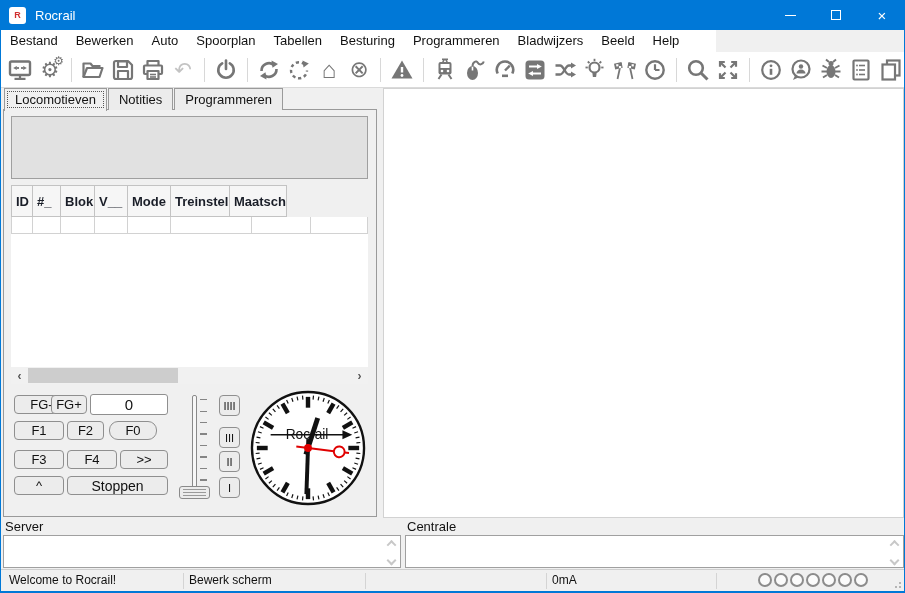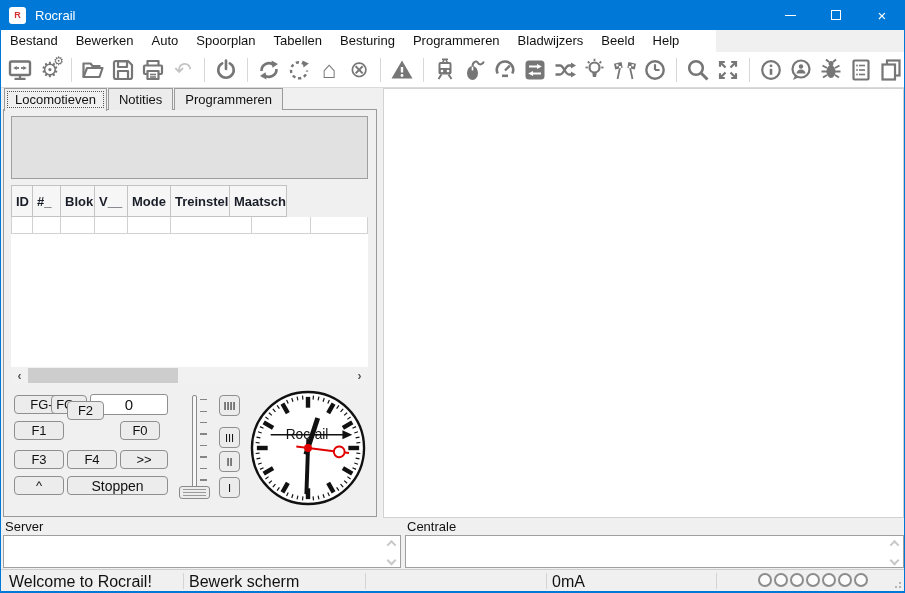--- a/index.html
+++ b/index.html
@@ -88,21 +88,21 @@
   .secbox { position:absolute; top:535px; height:33px; background:#fff; border:1px solid #a0a0a0; }
   .spinners { position:absolute; right:3px; top:4px; width:12px; height:24px; display:flex;
     flex-direction:column; justify-content:space-between; align-items:center; }
   .chev { width:7px; height:7px; border:solid #c8c8c8; border-width:0 2px 2px 0; }
   .chev.up { transform:rotate(-135deg) translate(-1px,-1px); }
   .chev.down { transform:rotate(45deg); }
 
   
   .statusbar { position:absolute; left:0; top:569px; width:903px; height:22px;
     background:#f0f0f0; border-top:1px solid #cfcfcf; }
-  .stext { position:absolute; top:3px; font-size:16px; color:#111; white-space:nowrap; }
+  .stext { position:absolute; top:3px; font-size:12px; color:#111; white-space:nowrap; }
   .ssep { position:absolute; top:3px; width:1px; height:16px; background:#d4d4d4; }
   .lamps { position:absolute; left:757px; top:3px; display:flex; gap:2px; }
   .lamp { width:14px; height:14px; border:2px solid #8c8c8c; border-radius:50%; background:#fbfbfb; }
   .grip { position:absolute; right:3px; bottom:3px; width:8px; height:8px; }
   .grip i { position:absolute; width:2px; height:2px; background:#b5b5b5; }
 </style>
 </head>
 <body>
 
 <div class="window">
@@ -388,22 +388,22 @@
     <div class="hthumb"></div>
     <div class="harrow" style="right:0;">
         <span>›</span>
       </div>
   </div>
 
   <div class="cbtn" style="left:13px;top:395px;width:55px;height:19px;">FG-</div>
   <div class="cbtn" style="left:50px;top:395px;width:36px;height:19px;">FG+</div>
   <input class="vfield" value="0" style="">
   <div class="cbtn" style="left:13px;top:421px;width:50px;height:19px;">F1</div>
-  <div class="cbtn" style="left:66px;top:401px;width:37px;height:19px;">F2</div>
-  <div class="cbtn" style="left:119px;top:421px;width:40px;height:19px;">F0</div>
+  <div class="cbtn" style="left:66px;top:421px;width:37px;height:19px;">F2</div>
+  <div class="cbtn" style="left:108px;top:421px;width:48px;height:19px;border-radius:9px;">F0</div>
   <div class="cbtn" style="left:13px;top:450px;width:50px;height:19px;">F3</div>
   <div class="cbtn" style="left:66px;top:450px;width:50px;height:19px;">F4</div>
   <div class="cbtn" style="left:119px;top:450px;width:48px;height:19px;">&gt;&gt;</div>
   <div class="cbtn" style="left:13px;top:476px;width:50px;height:19px;">^</div>
   <div class="cbtn" style="left:66px;top:476px;width:101px;height:19px;font-size:14px;">Stoppen</div>
 
   <div class="slidertrack"></div>
   <div class="sliderticks"></div>
   <div class="sliderhandle"></div>
 

